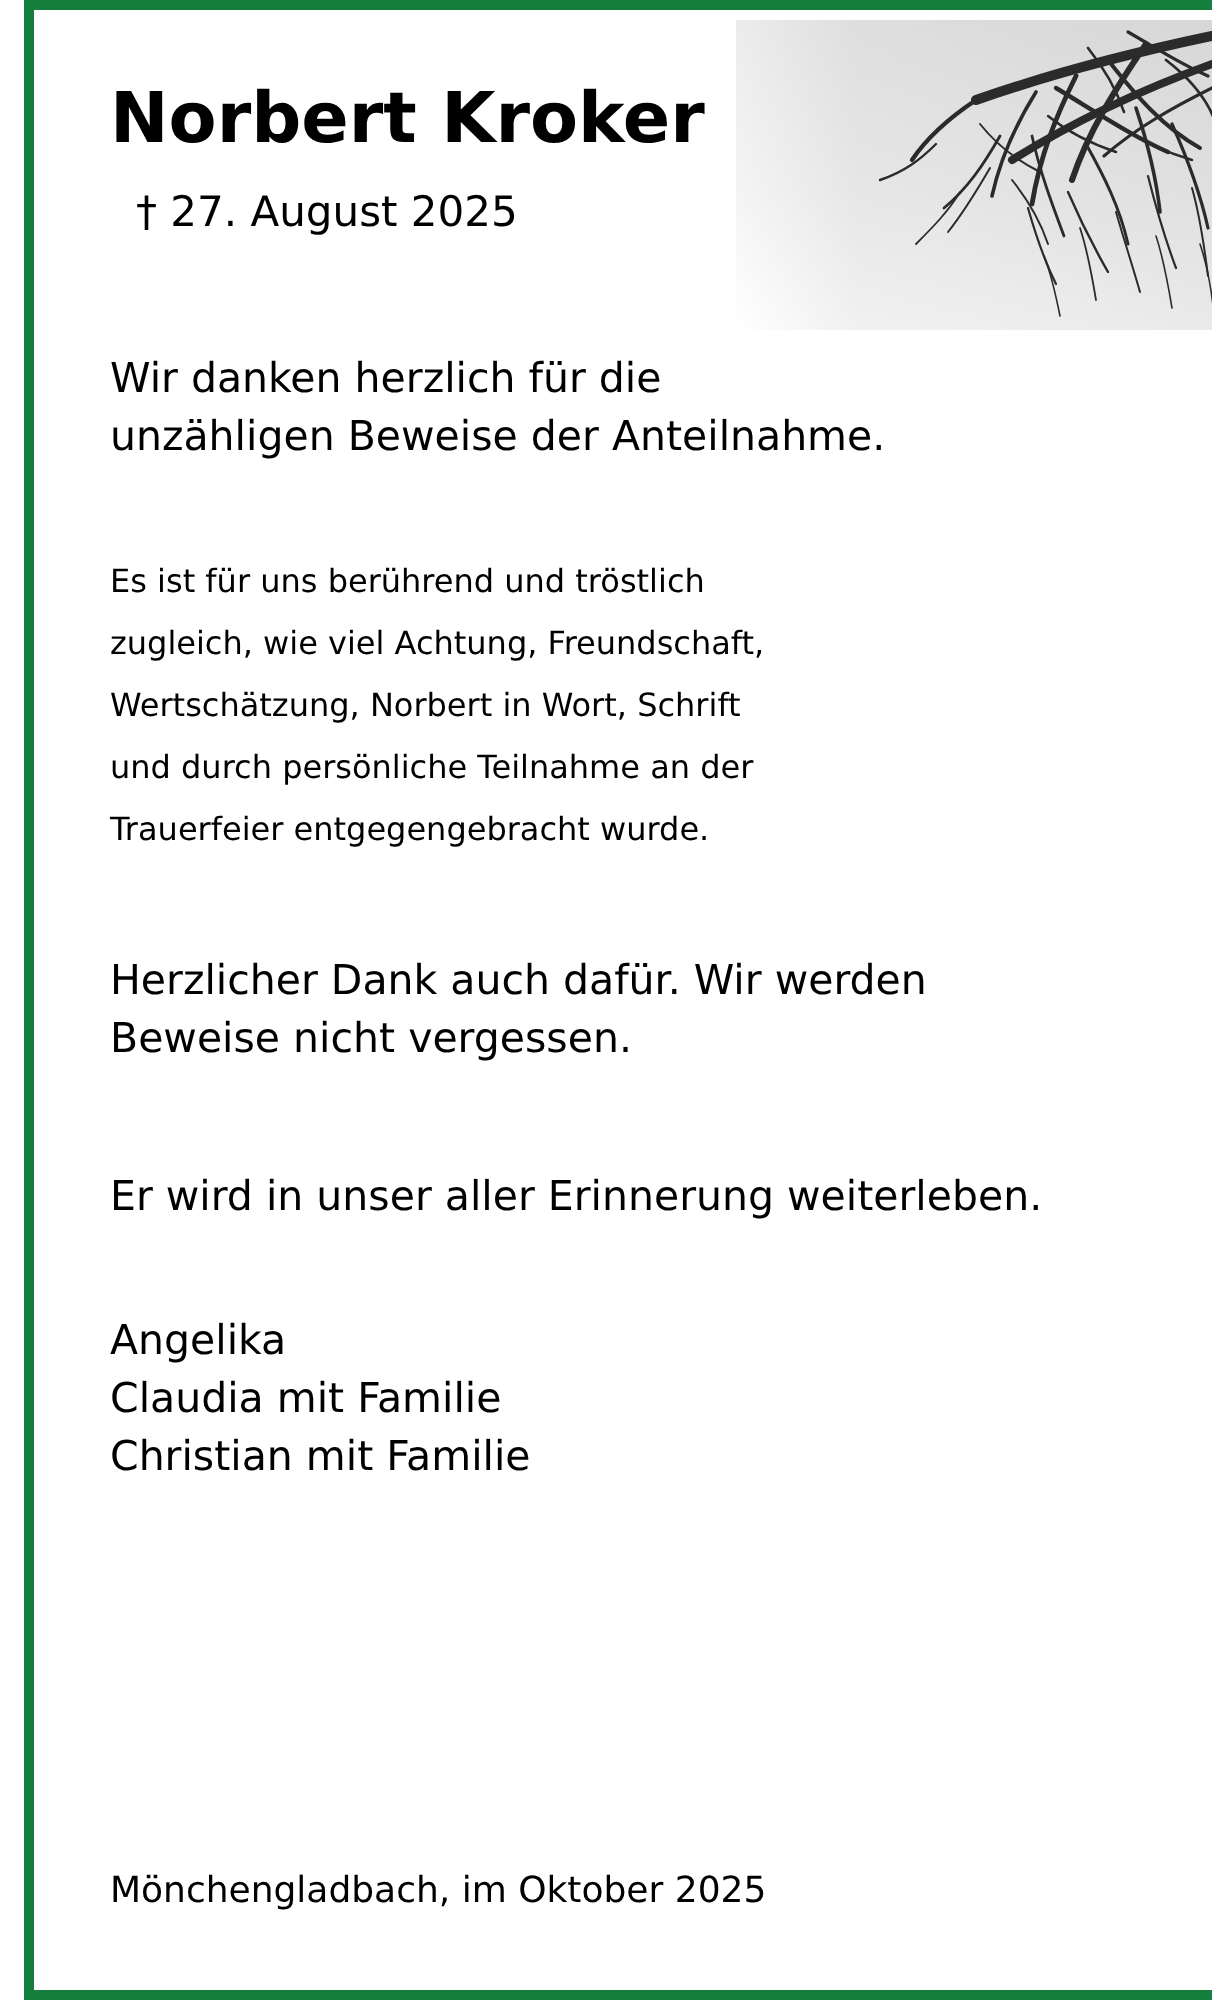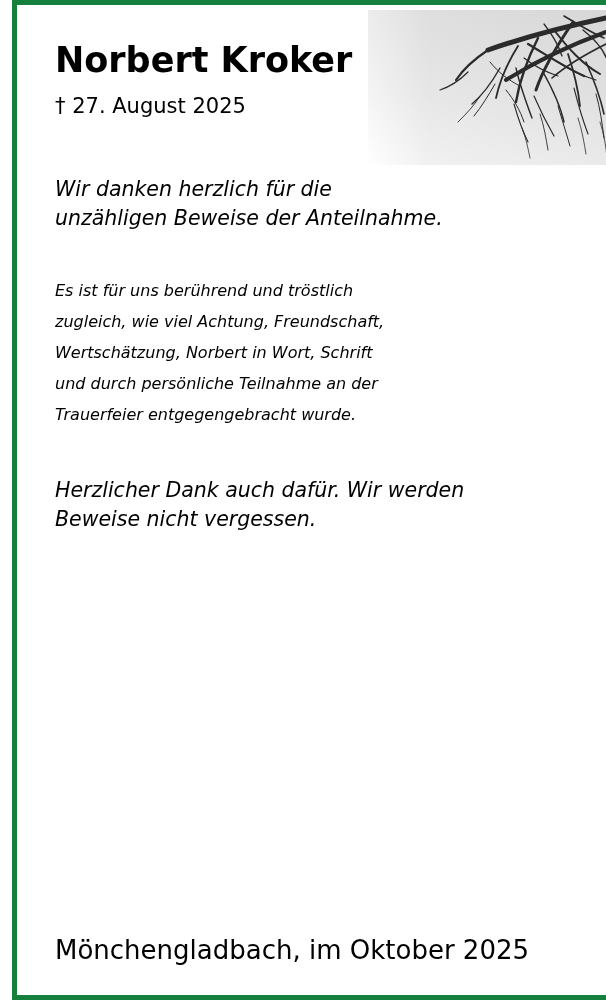--- a/index.html
+++ b/index.html
@@ -46,62 +46,61 @@
     left: 33px;
     top: 30px;
     font-size: 35px;
     font-weight: bold;
     letter-spacing: 0px;
     color: #000000;
     white-space: nowrap;
   }
   .date {
     position: absolute;
-    left: 33px;
+    left: 46px;
     top: 84px;
     font-size: 21px;
     color: #000000;
     white-space: nowrap;
   }
 
   
   .body {
     position: absolute;
     left: 33px;
     top: 165px;
     width: 530px;
     color: #000000;
   }
   .para {
     font-size: 20.5px;
     line-height: 29px;
     margin: 0 0 0 0;
     white-space: pre-line;
-    font-style: italic;
   }
   .para.big {
     font-size: 16px;
     line-height: 31px;
   }
   .gap-a { height: 42px; }
   .gap-b { height: 22px; }
   .gap-c { height: 24px; }
   .gap-d { height: 50px; }
   .gap-e { height: 22px; }
 
   .signoff {
     font-size: 20.5px;
     line-height: 29px;
     white-space: pre-line;
   }
   .place {
     position: absolute;
     left: 33px;
     top: 925px;
-    font-size: 26px;
+    font-size: 18px;
     color: #000000;
     white-space: nowrap;
   }
 </style>
 </head>
 <body>
 
 <div class="notice">
   <div class="inner">
 
@@ -169,19 +168,23 @@
       <p class="para big">Es ist für uns berührend und tröstlich
 zugleich, wie viel Achtung, Freundschaft,
 Wertschätzung, Norbert in Wort, Schrift
 und durch persönliche Teilnahme an der
 Trauerfeier entgegengebracht wurde.</p>
       <div class="gap-b"></div>
       <div class="gap-c"></div>
       <p class="para">Herzlicher Dank auch dafür. Wir werden
 Beweise nicht vergessen.</p>
       <div class="gap-d"></div>
+      <p class="para">Er wird in unser aller Erinnerung weiterleben.</p>
       <div class="gap-e"></div>
+      <p class="signoff">Angelika
+Claudia mit Familie
+Christian mit Familie</p>
     </div>
 
     <div class="place">Mönchengladbach, im Oktober 2025</div>
 
   </div>
 </div>
 
 </body></html>

